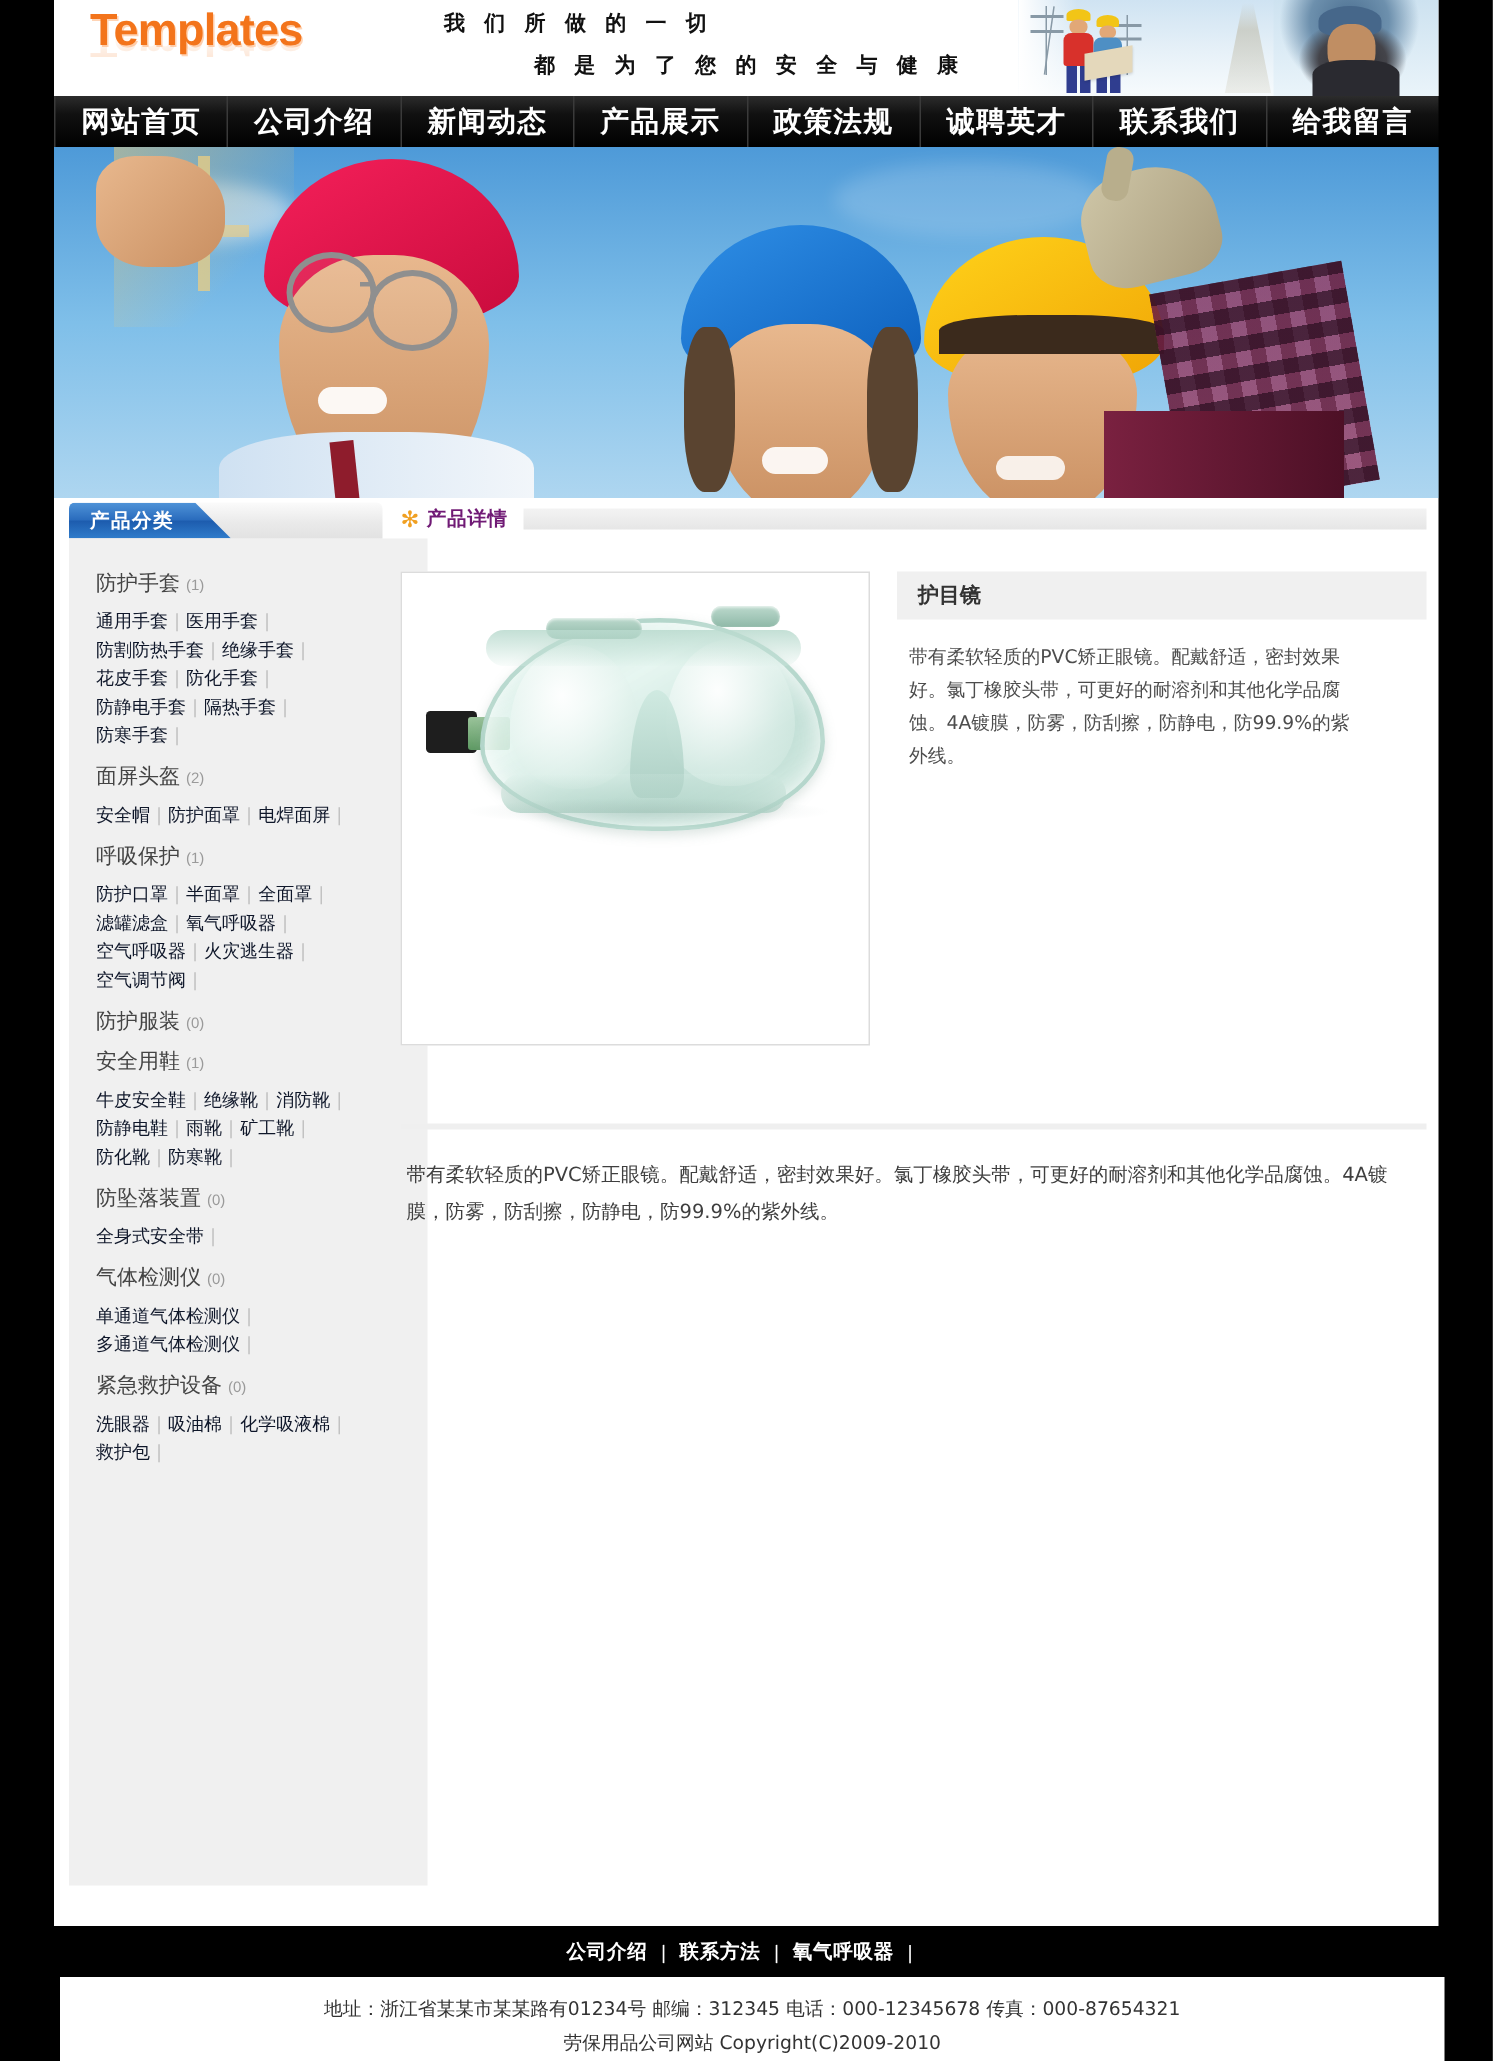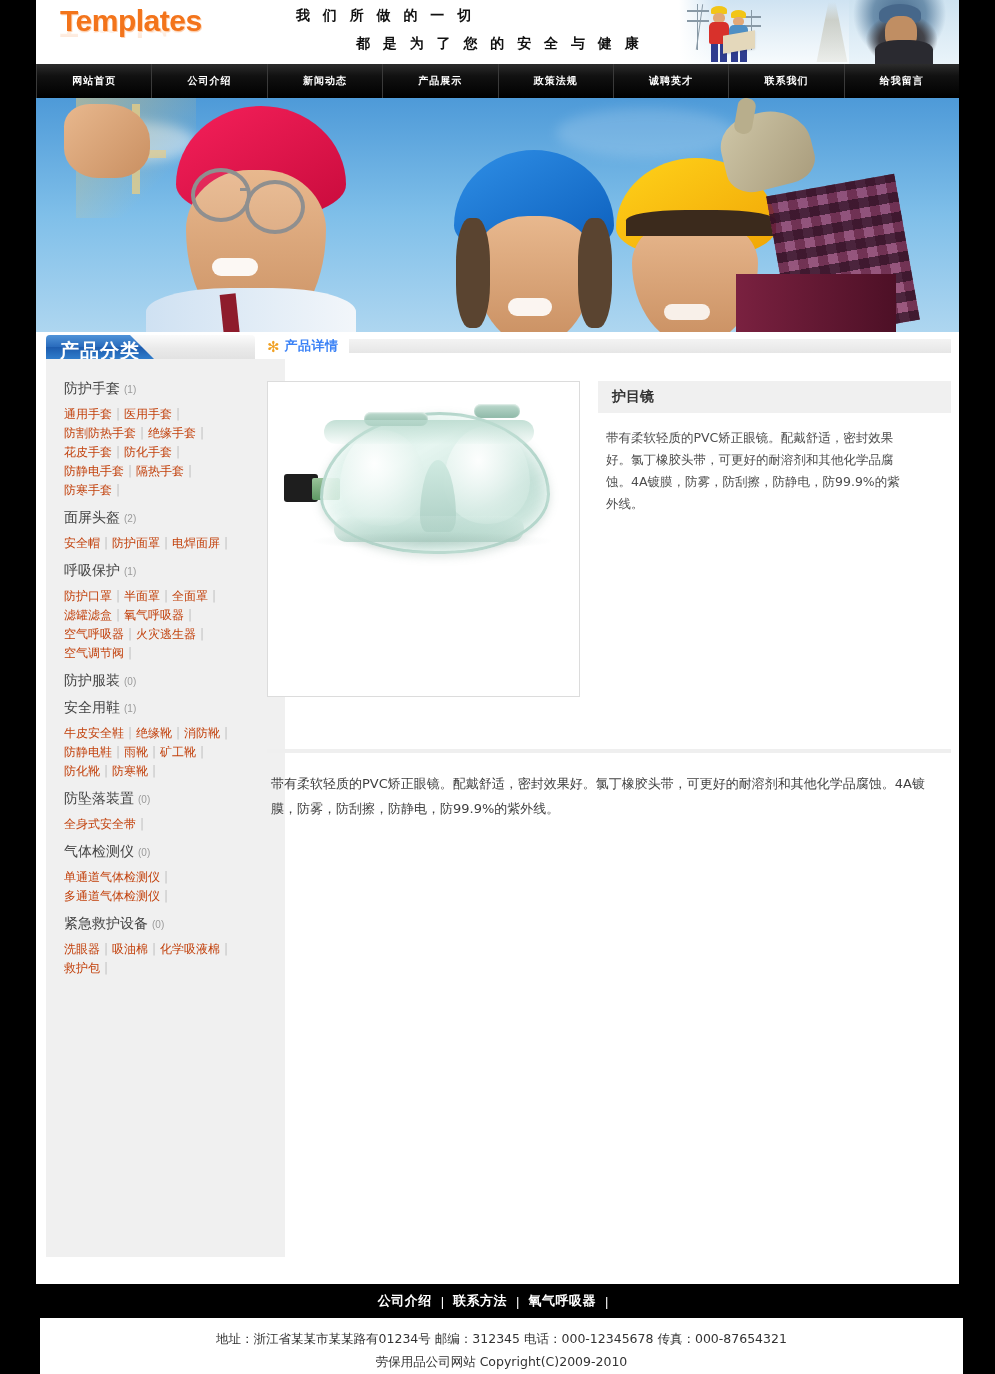--- a/index.html
+++ b/index.html
@@ -92,21 +92,21 @@
     width: 923px; height: 34px;
     background: linear-gradient(to bottom, #2c2c2c 0%, #111111 35%, #000000 100%);
     display: flex;
     align-items: stretch;
   }
   .nav-item {
     flex: 1 1 0;
     display: flex; align-items: center; justify-content: center;
     color: #ffffff;
     font-family: "DejaVu Sans", "Liberation Sans", sans-serif;
-    font-size: 10px;
+    font-size: 19px;
     font-weight: bold;
     letter-spacing: 1px;
     border-right: 1px solid #3a3a3a;
     cursor: pointer;
     user-select: none;
   }
   .nav-item:last-child { border-right: none; }
   .nav-item:first-child { border-left: 1px solid #3a3a3a; }
 
   
@@ -145,21 +145,21 @@
     overflow: hidden;
   }
   #sidebar-head-tab {
     position: absolute; left: 0; top: 0;
     width: 108px; height: 24px;
     background: linear-gradient(to bottom, #4f93d8 0%, #2a6cbd 48%, #1d5cae 52%, #2f7ccb 100%);
     clip-path: polygon(0 0, 84px 0, 108px 100%, 0 100%);
   }
   #sidebar-head-title {
     position: absolute; left: 14px; top: 3px;
-    color: #ffffff; font-size: 19px; font-weight: bold;
+    color: #ffffff; font-size: 13px; font-weight: bold;
     font-family: Liberation Serif, serif;
     letter-spacing: 1px;
   }
   #sidebar-body {
     width: 239px;
     background: #f0f0f0;
     padding: 12px 0 14px 0;
     box-sizing: border-box;
     min-height: 898px;
   }
@@ -175,37 +175,37 @@
     font-size: 10px; color: #9a9a9a; margin-left: 4px;
     font-family: "Liberation Sans", sans-serif;
   }
   .cat-links {
     font-size: 12px;
     line-height: 19px;
     color: #555555;
     font-family: "DejaVu Sans","Liberation Sans",sans-serif;
     max-width: 178px;
   }
-  .cat-link { color: #c2410c; cursor: pointer; white-space: nowrap; }
+  .cat-link { color: #0f172a; cursor: pointer; white-space: nowrap; }
   .cat-sep { color: #c2c2c2; margin: 0 4px; }
 
   
   #content {
     position: absolute; left: 231px; top: 3px;
     width: 684px;
   }
   #content-head {
     position: relative; height: 22px;
     display: flex; align-items: center;
   }
   #star-icon {
     color: #f0a022; font-size: 15px; line-height: 15px; margin-right: 5px;
   }
   #content-head-title {
-    font-size: 13px; font-weight: bold; color: #3b82f6;
+    font-size: 13px; font-weight: bold; color: #701a75;
     font-family: "DejaVu Sans","Liberation Sans",sans-serif;
     letter-spacing: .5px;
     white-space: nowrap;
   }
   #content-head-bar {
     flex: 1; height: 14px; margin-left: 10px;
     background: linear-gradient(to bottom, #f3f3f3, #e6e6e6);
   }
   #product-row {
     position: relative;

